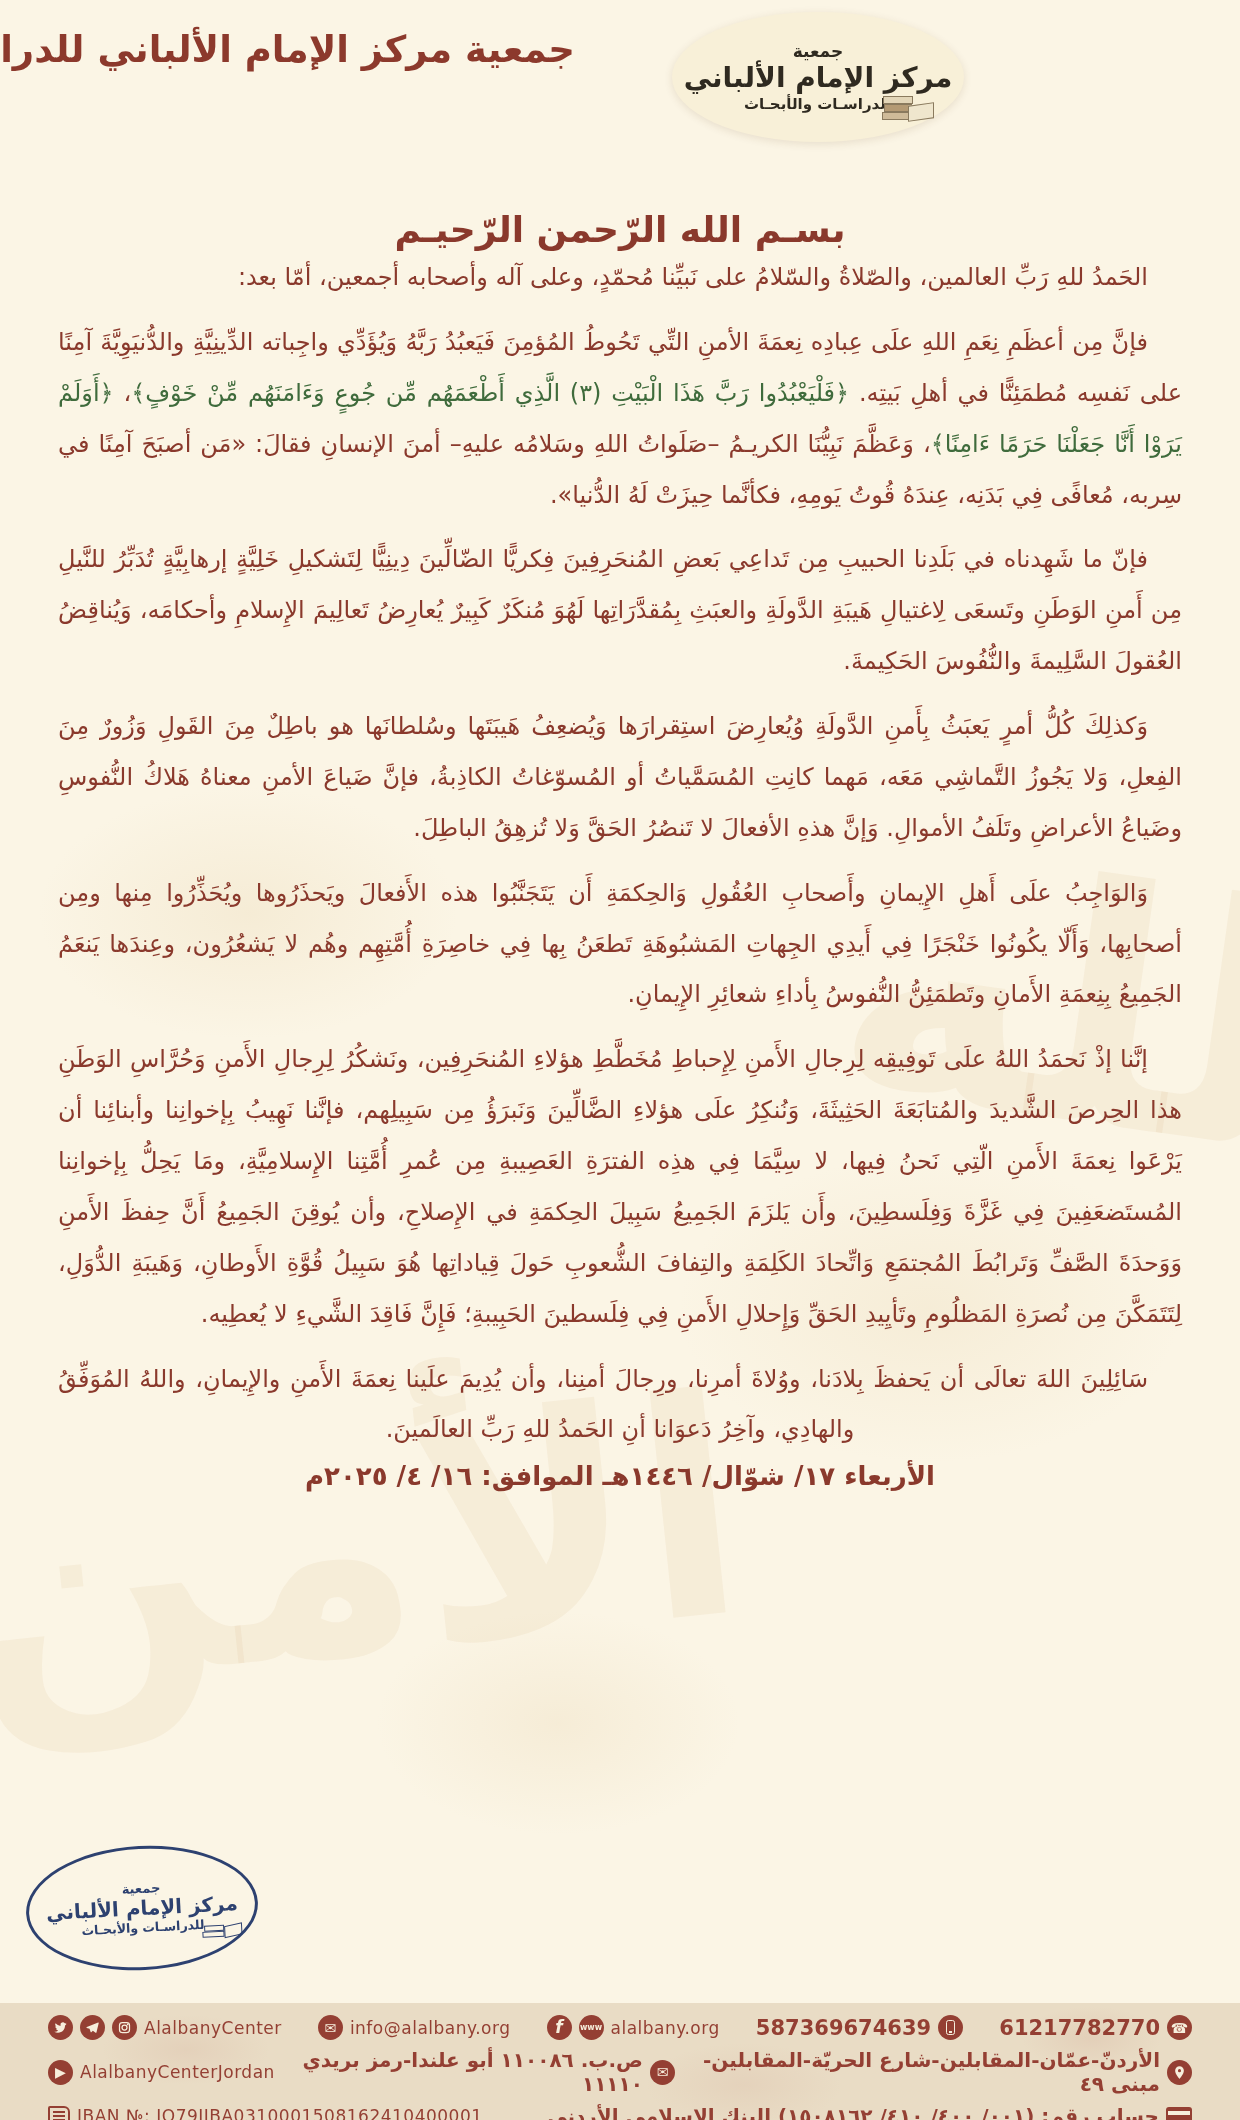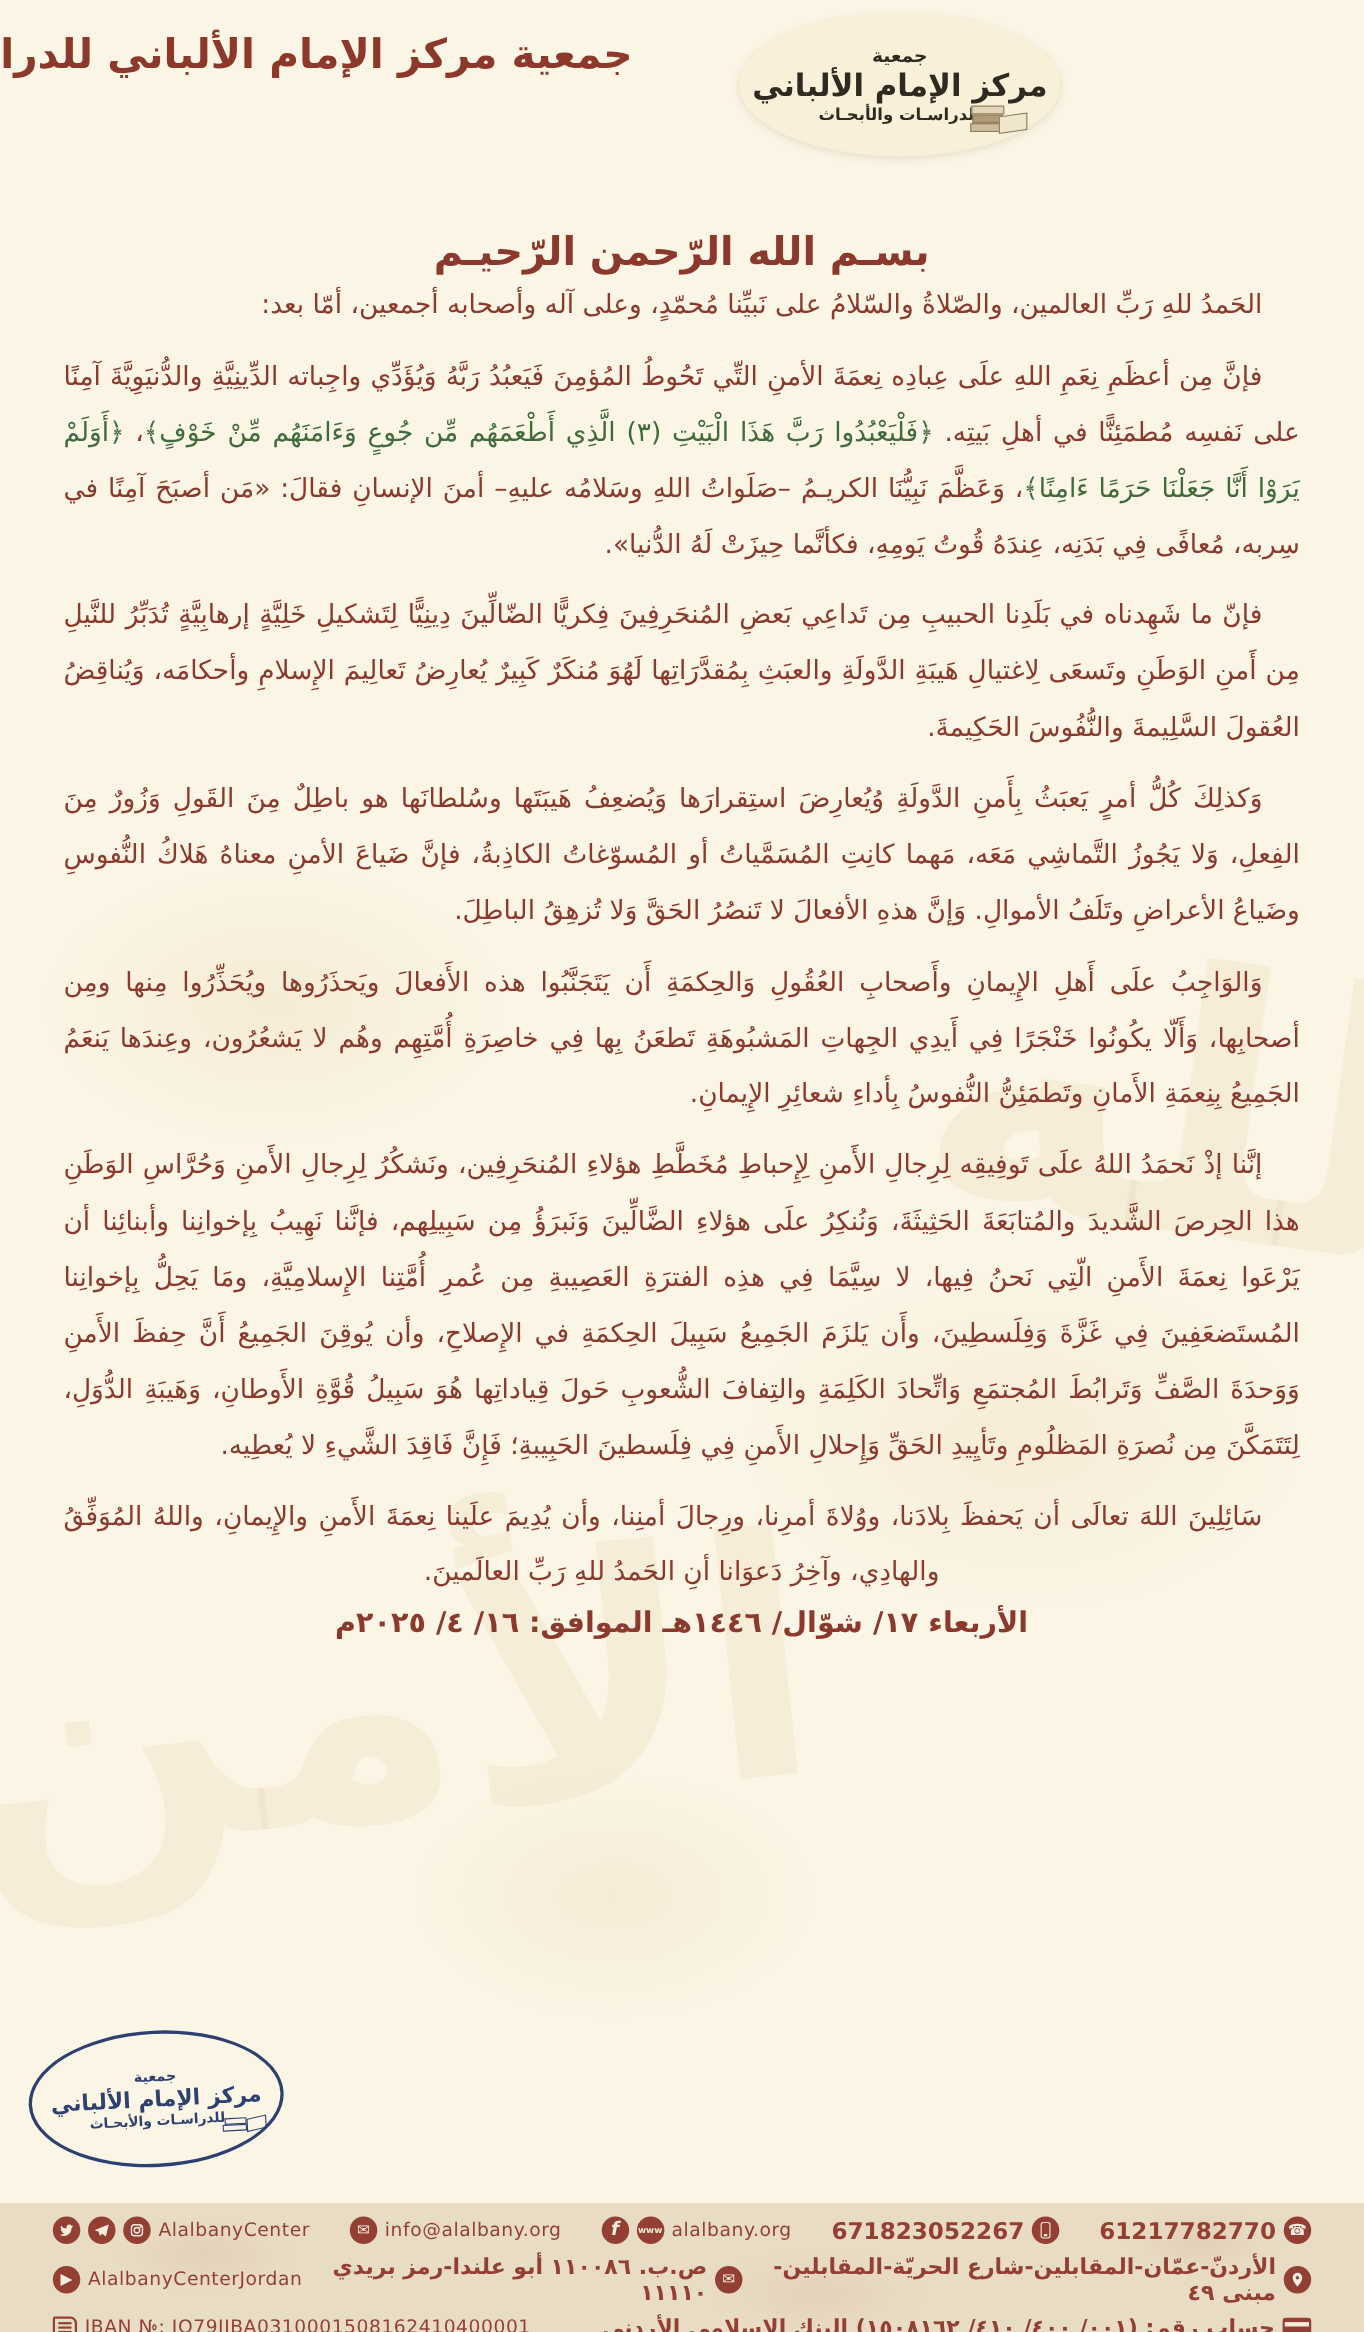--- a/index.html
+++ b/index.html
@@ -179,21 +179,21 @@
   <div class="footer">
     <div class="f-row">
       <div class="cell">
         <span class="ic">☎</span>
         <span class="num">61217782770</span>
       </div>
       <div class="cell">
         <span class="ic">
             <span class="mob-glyph"></span>
           </span>
-        <span class="num">671823052267</span>
+        <span class="num">587369674639</span>
       </div>
       <div class="cell ltr">
         <span class="ic fb">f</span>
         <span class="ic globe">www</span>
         <span class="lat">alalbany.org</span>
       </div>
       <div class="cell ltr">
         <span class="ic">✉</span>
         <span class="lat">info@alalbany.org</span>
       </div>

